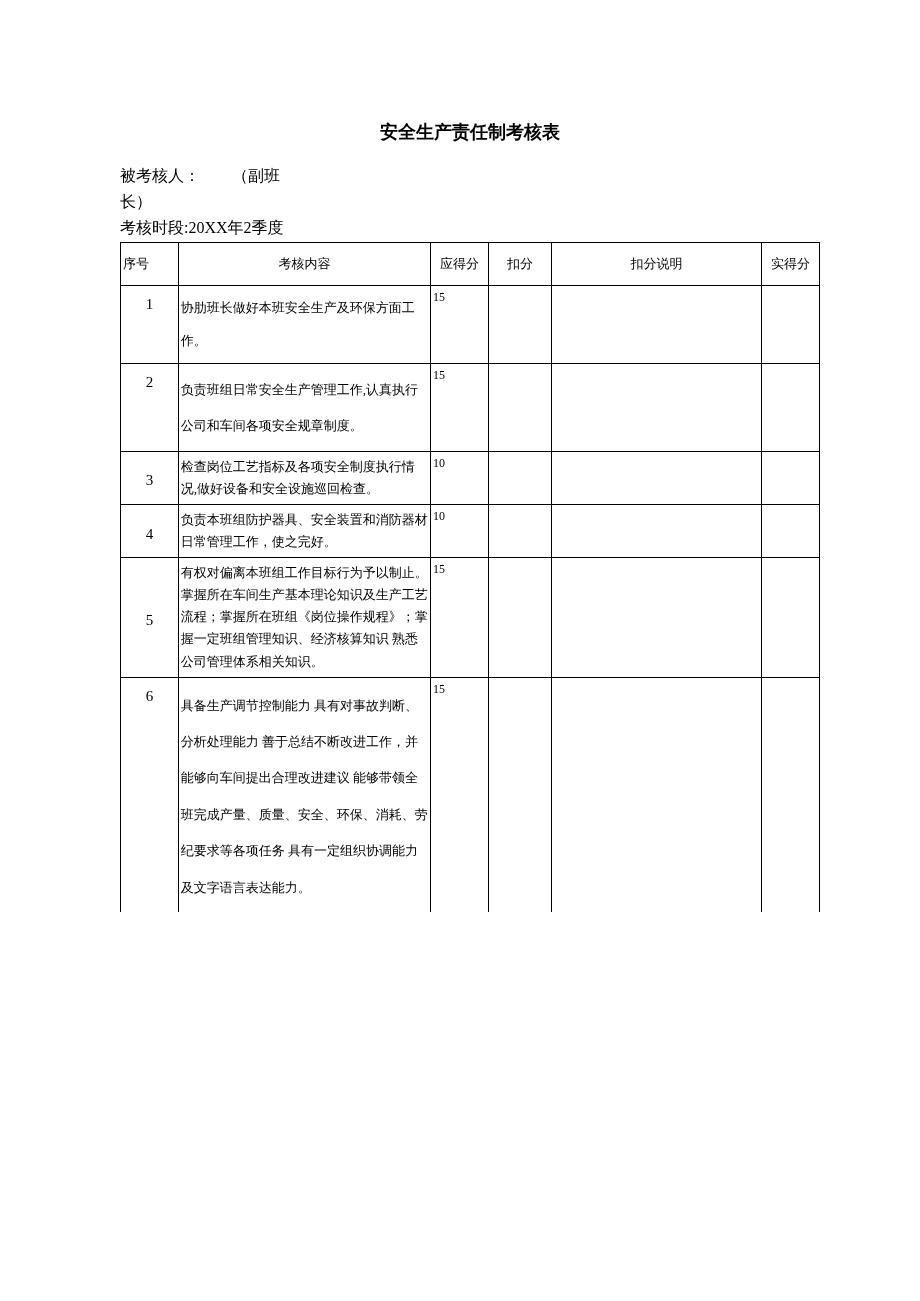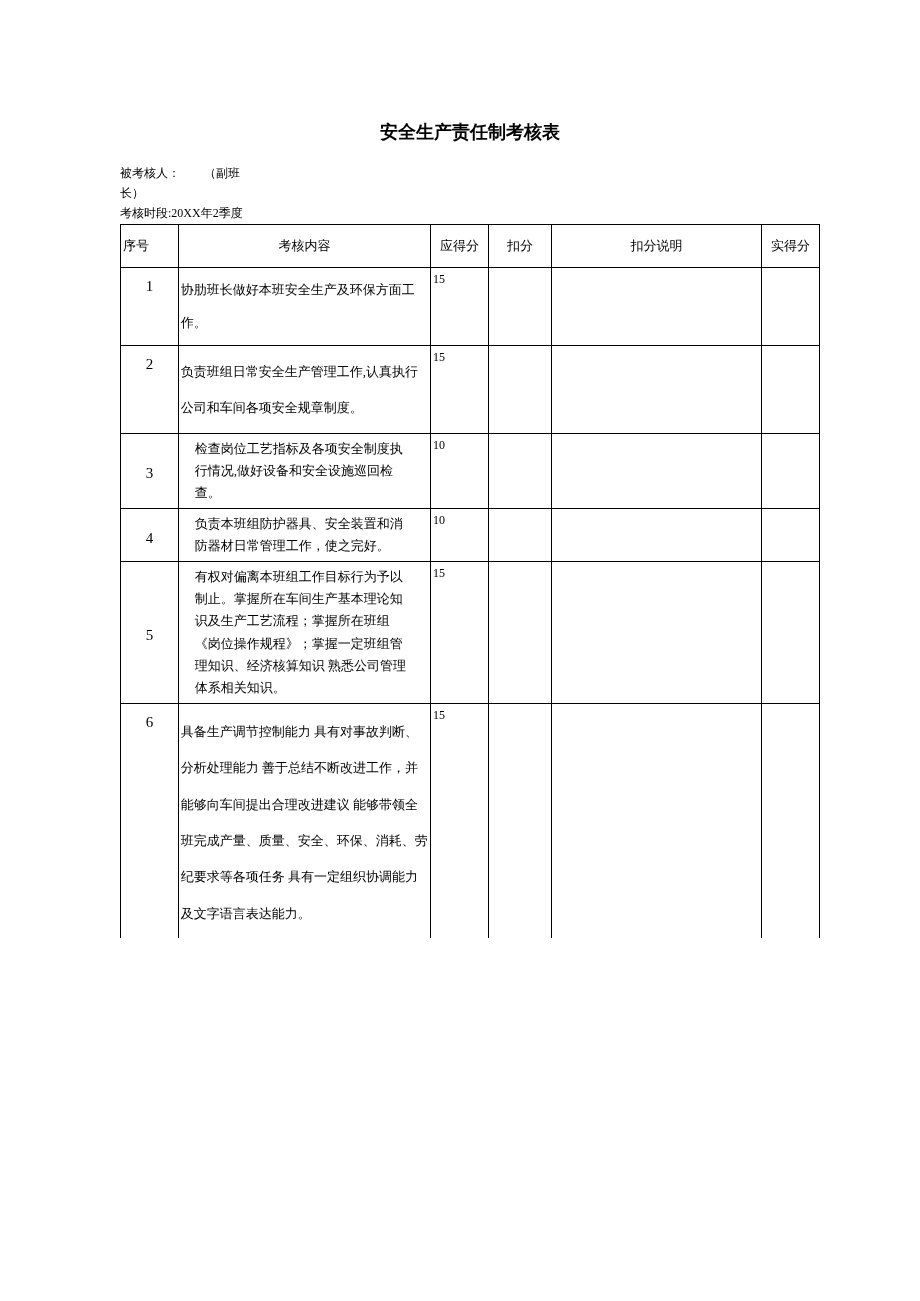--- a/index.html
+++ b/index.html
@@ -15,21 +15,21 @@
       padding: 120px 100px 0 120px;
       color: #000;
     }
     .title {
       text-align: center;
       font-weight: bold;
       font-size: 18px;
       margin-bottom: 20px;
     }
     .meta-line {
-      font-size: 12px;
+      font-size: 16px;
       line-height: 1.5;
       margin-bottom: 2px;
     }
     table {
       border-collapse: collapse;
       width: 100%;
       table-layout: fixed;
     }
     th, td {
       border: 1px solid #000;
@@ -52,21 +52,21 @@
       text-align: center;
       font-size: 15px;
       padding-top: 10px;
     }
     td.content-cell {
       line-height: 2.0;
       padding: 6px 2px;
     }
     td.content-cell-tight {
       line-height: 1.7;
-      padding: 4px 16px;
+      padding: 4px 2px;
     }
     td.score-cell {
       vertical-align: top;
       font-size: 12px;
       padding-left: 2px;
     }
     .score-bottom { vertical-align: bottom; padding-bottom: 8px; }
     .score-mid { vertical-align: middle; }
     .big-gap td.content-cell { line-height: 2.8; padding-top: 10px;}
   </style>

